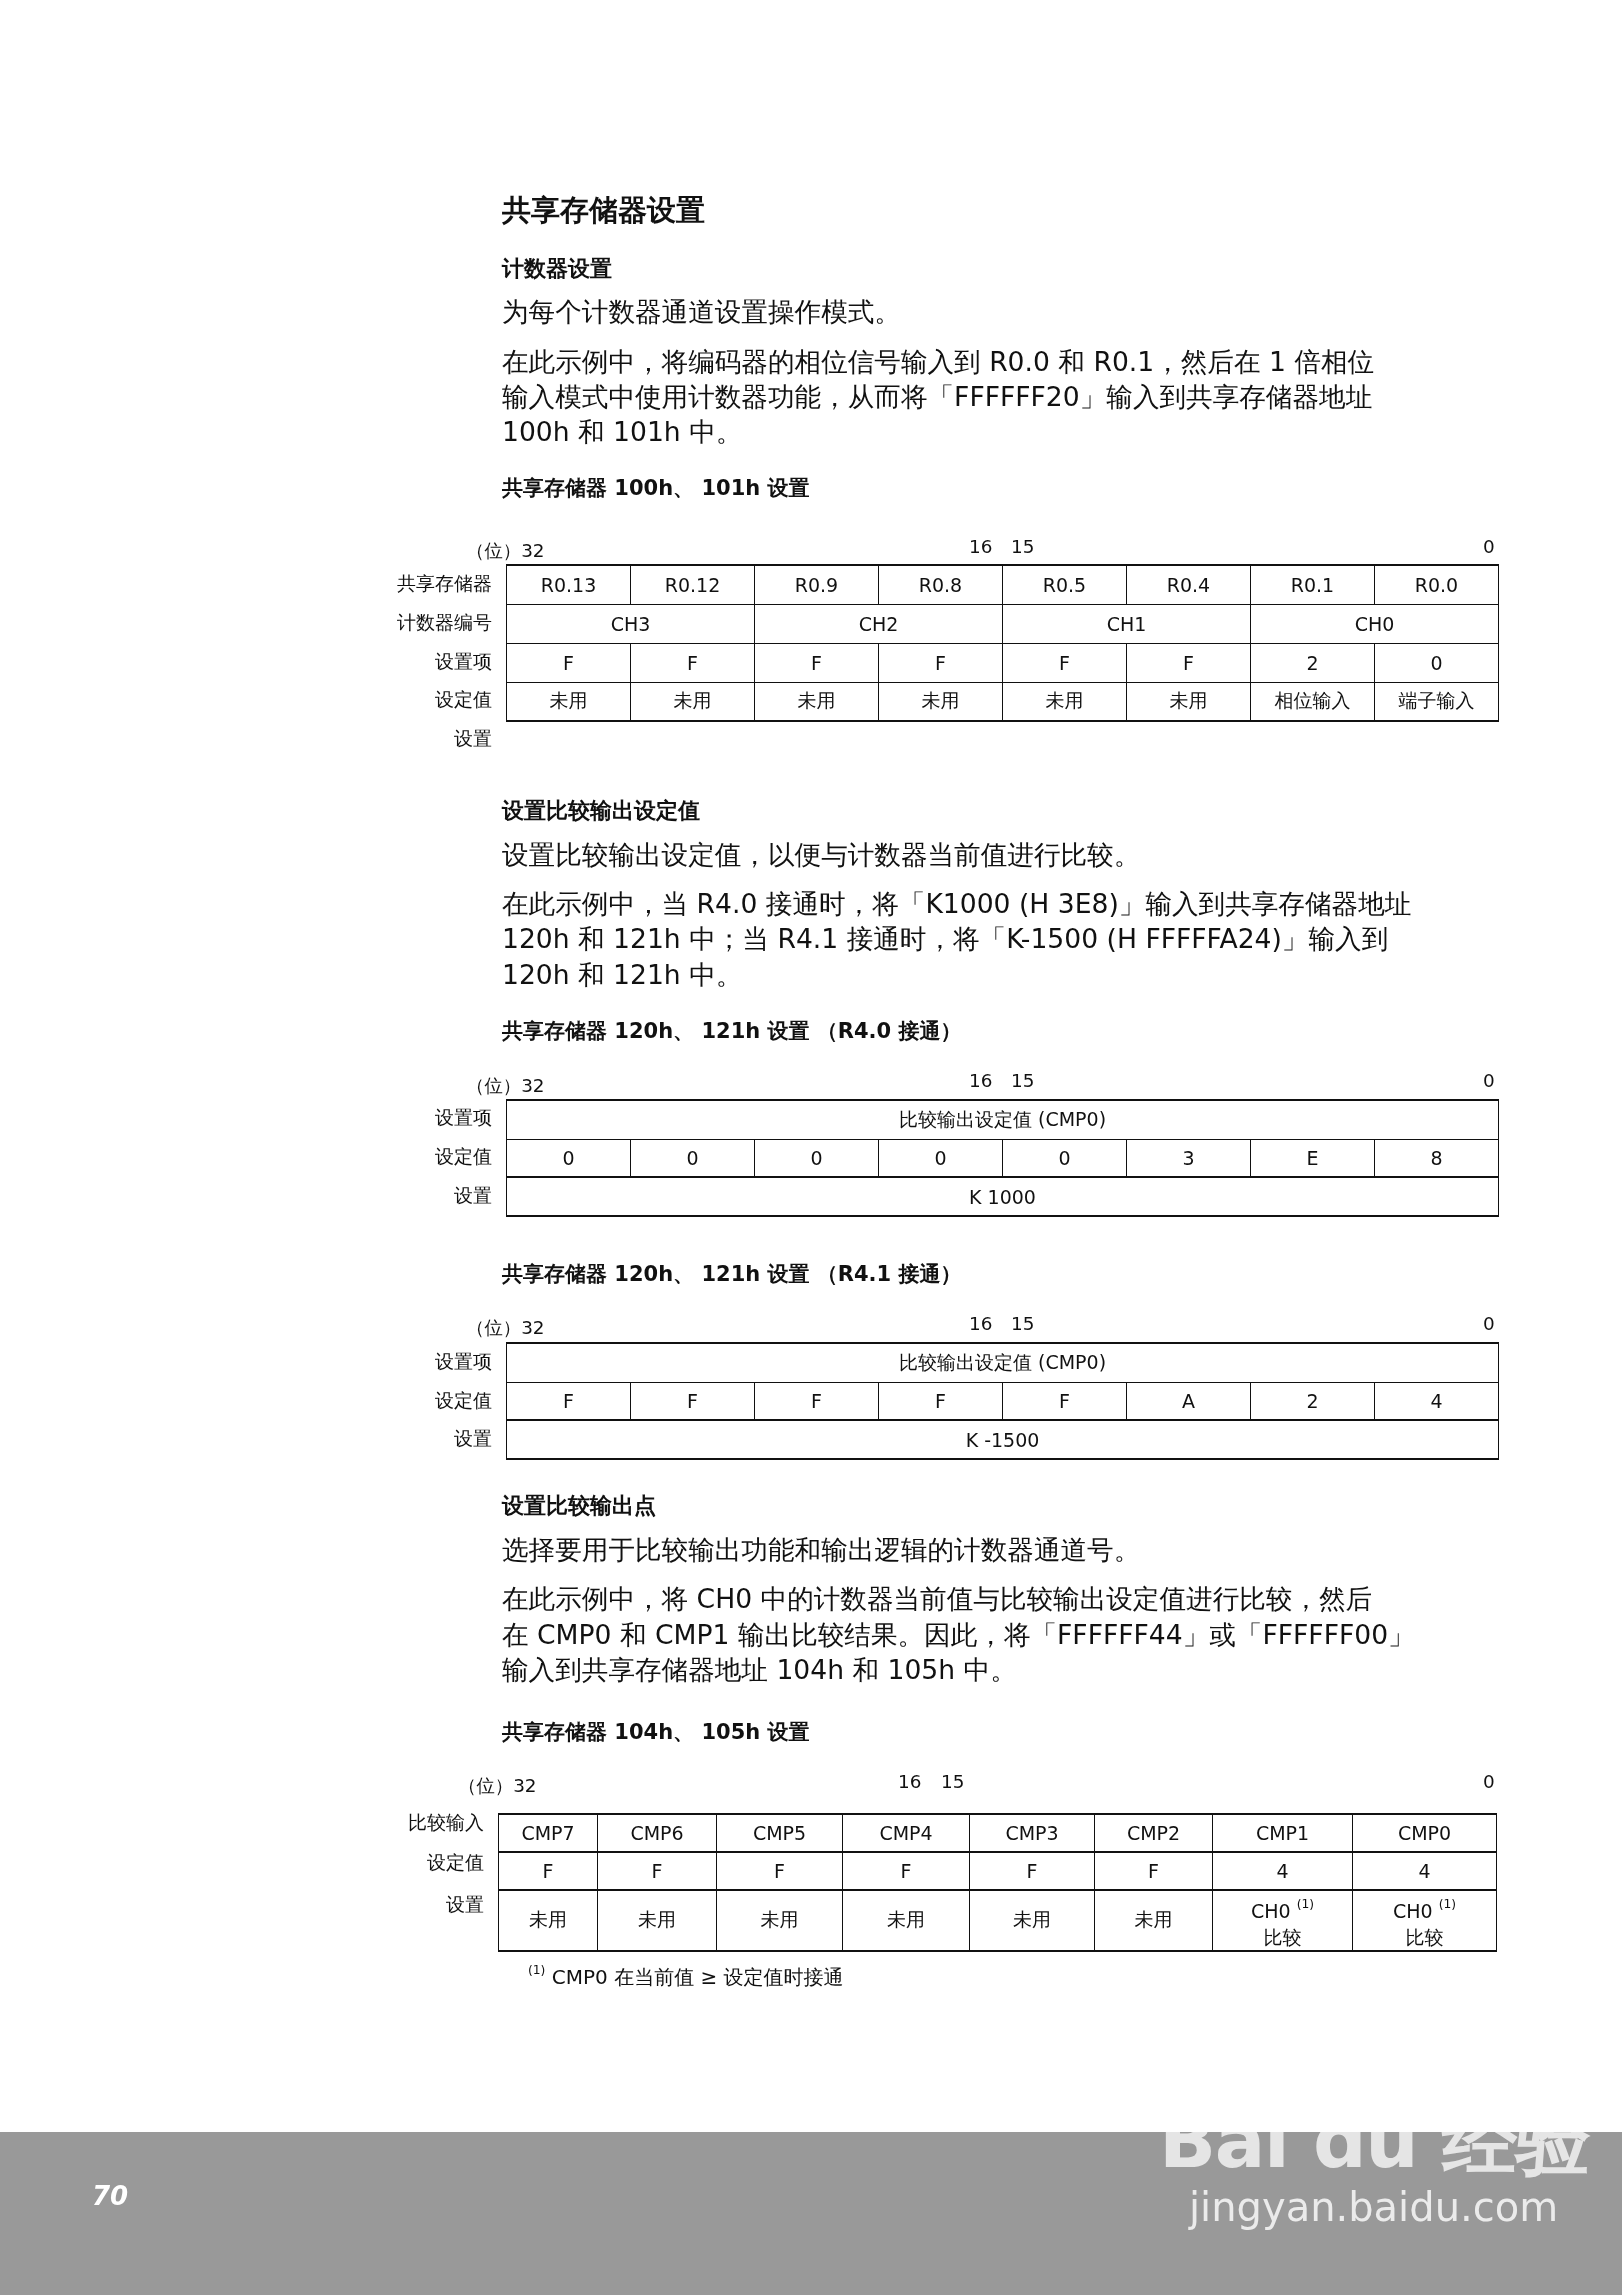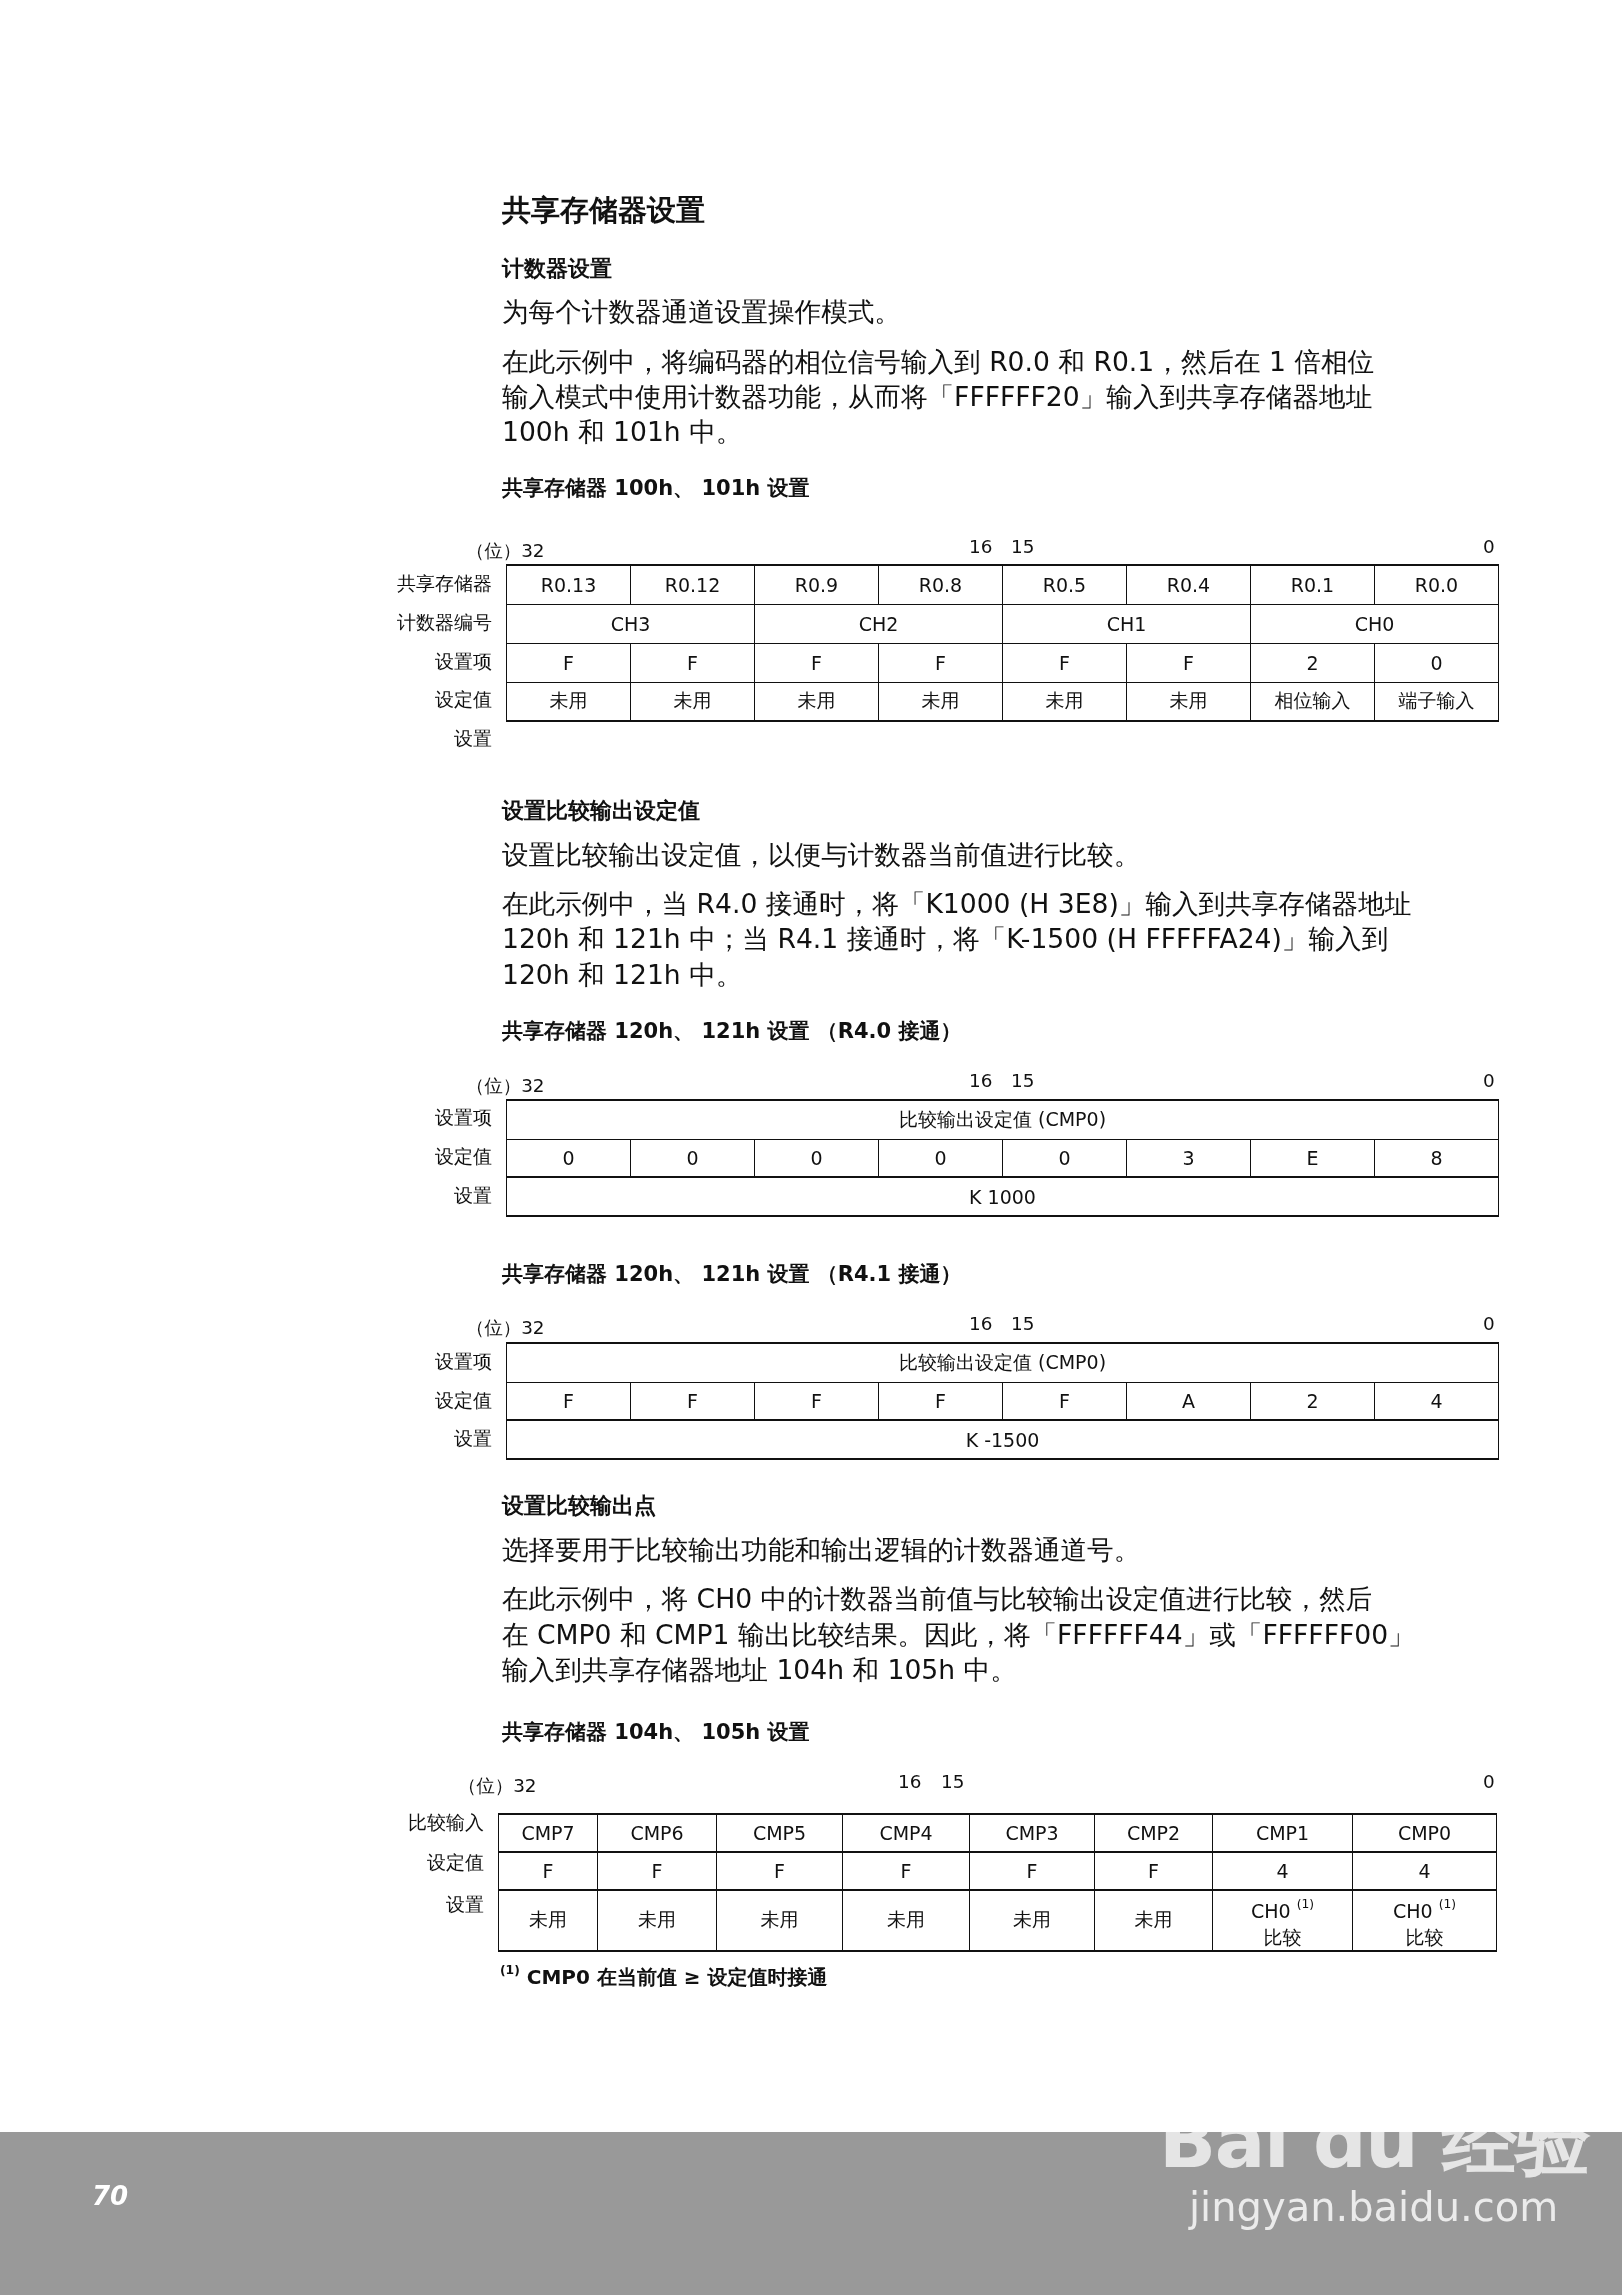--- a/index.html
+++ b/index.html
@@ -233,21 +233,21 @@
       <div>比较</div>
     </td>
     <td style="line-height:26px">
       <div><span>CH0</span> <sup>(1)</sup></div>
       <div>比较</div>
     </td>
   </tr>
 </tbody>
   </table>
 
-<div class="abs" style="left:500px; top:1963px; font-size:20px; white-space:nowrap;font-weight:bold;">
+<div class="abs" style="left:528px; top:1963px; font-size:20px; white-space:nowrap;">
   <sup>(1)</sup>
   <span>CMP0 在当前值 ≥ 设定值时接通</span>
 </div>
 
 <div class="footer"></div>
 <div class="pagenum">70</div>
 <div class="wm1">Bai du 经验</div>
 <div class="wm2">jingyan.baidu.com</div>
 
 

